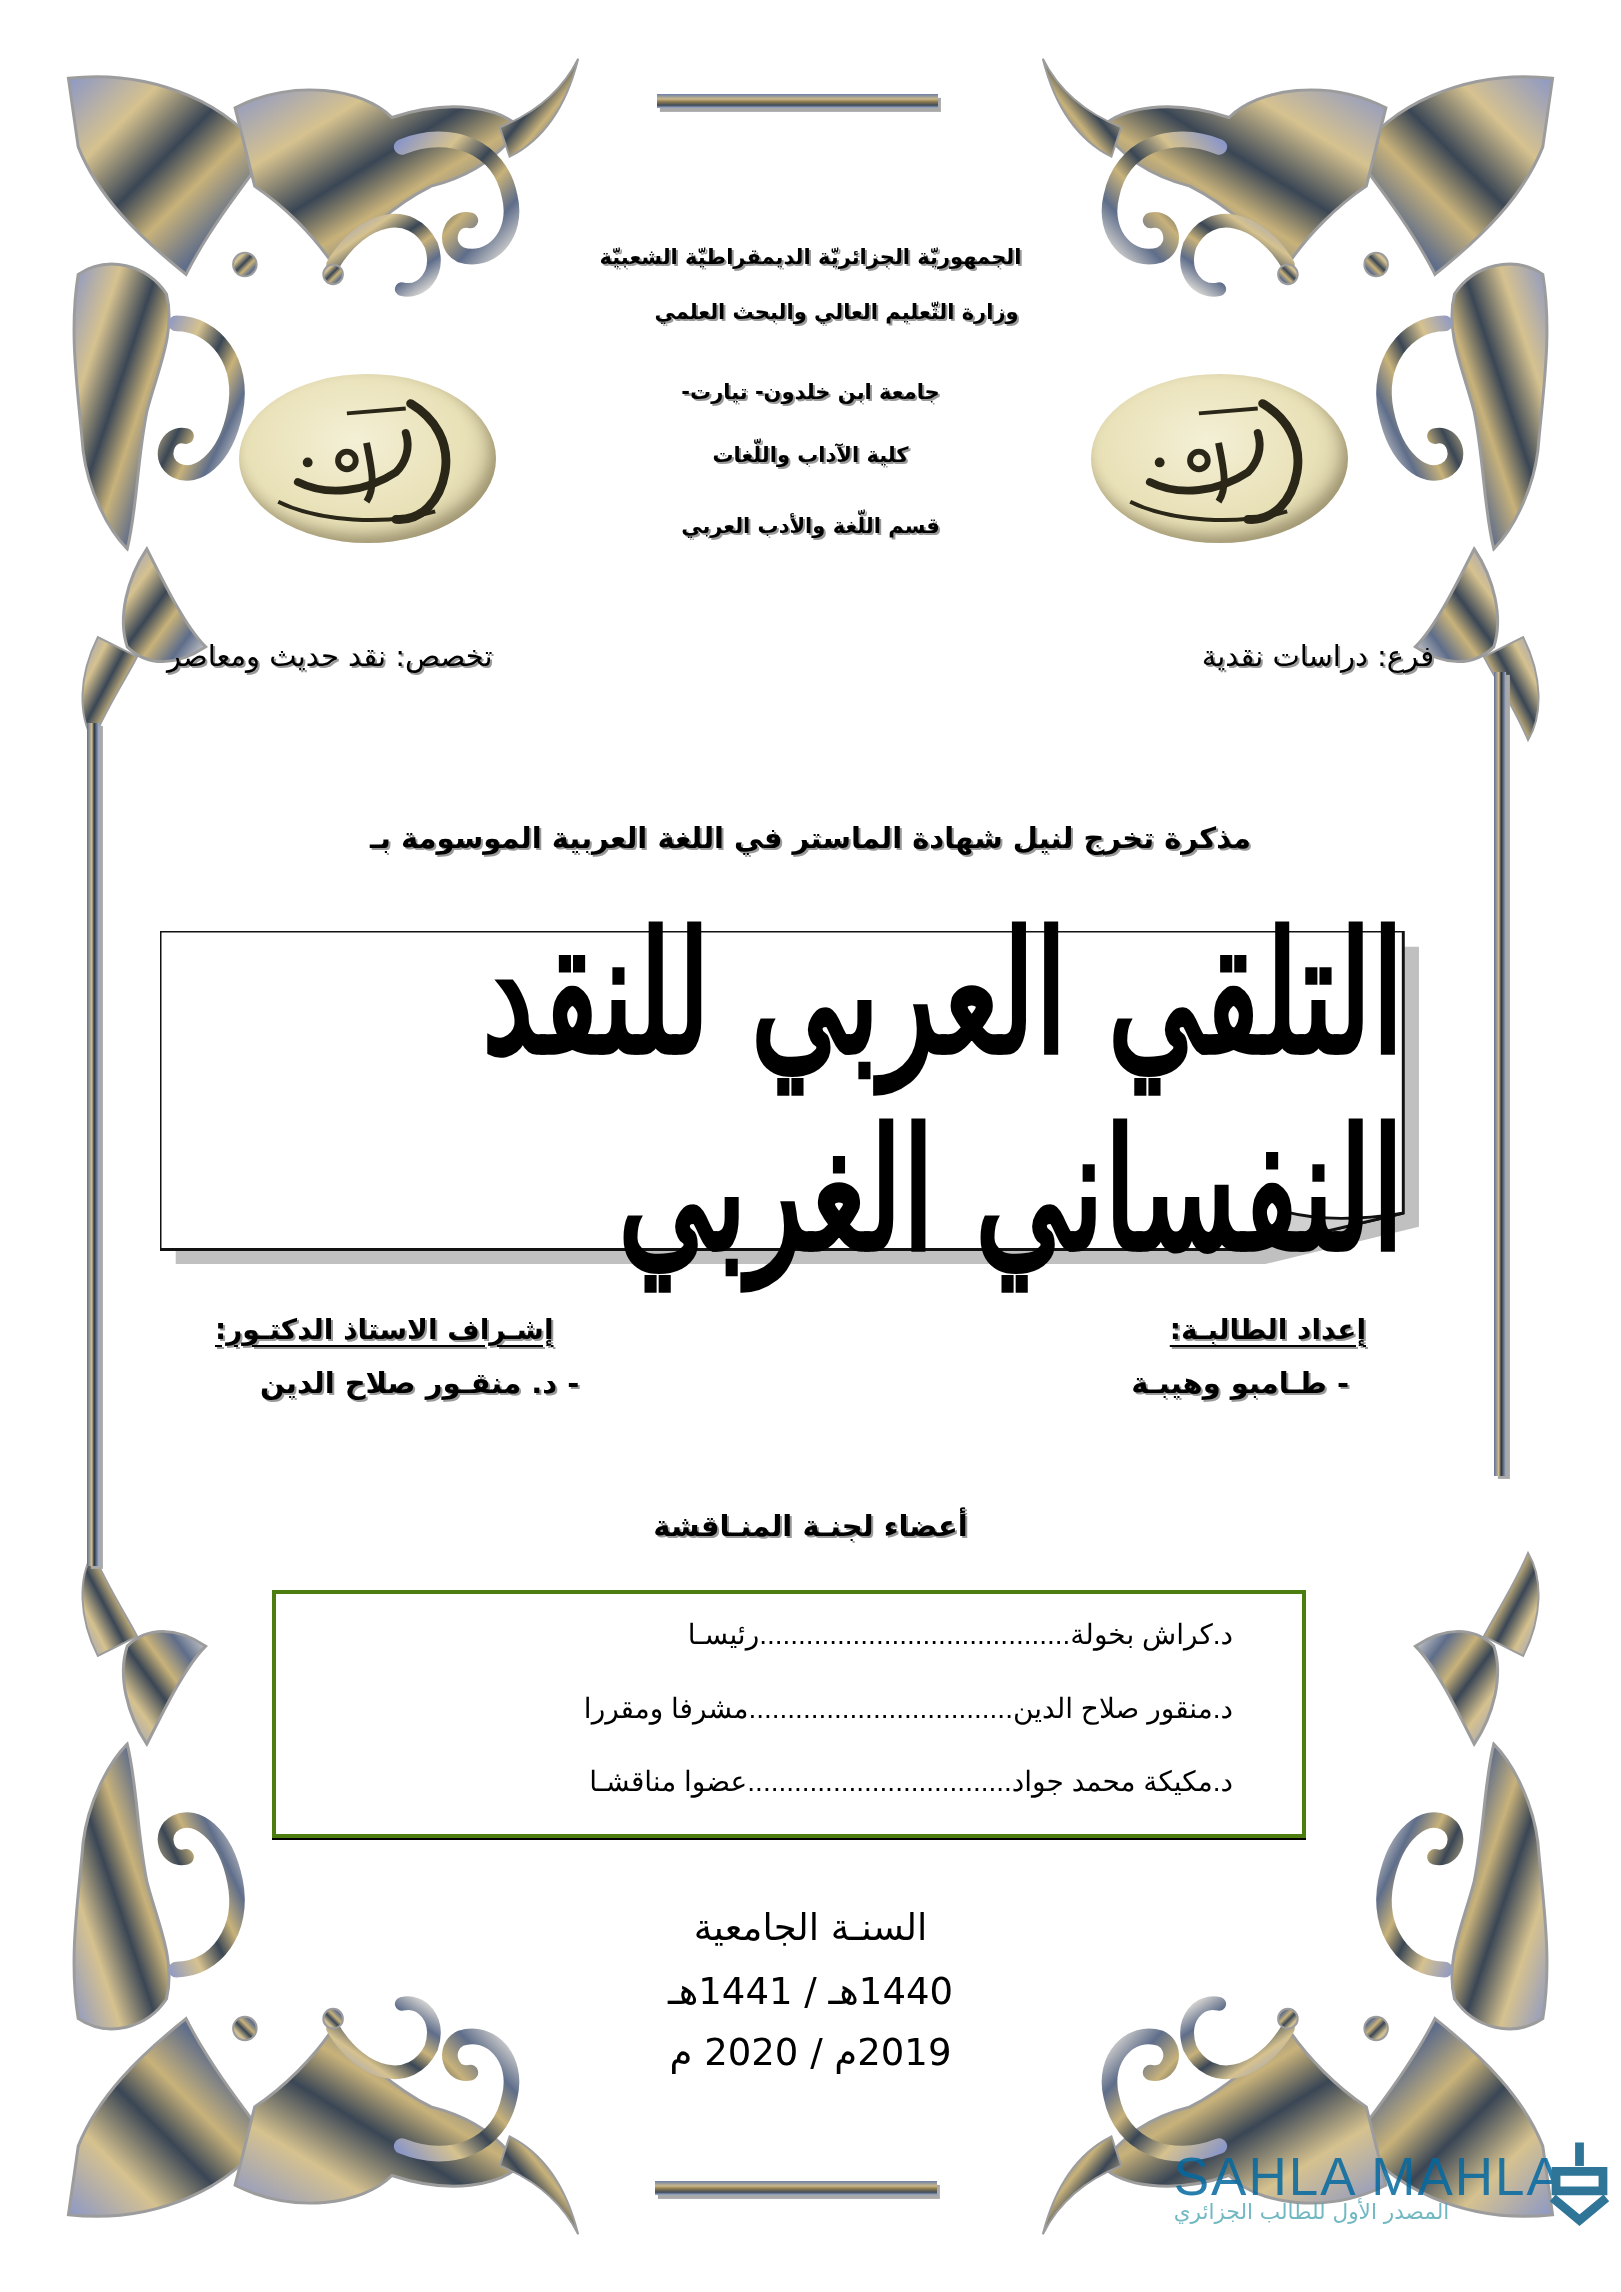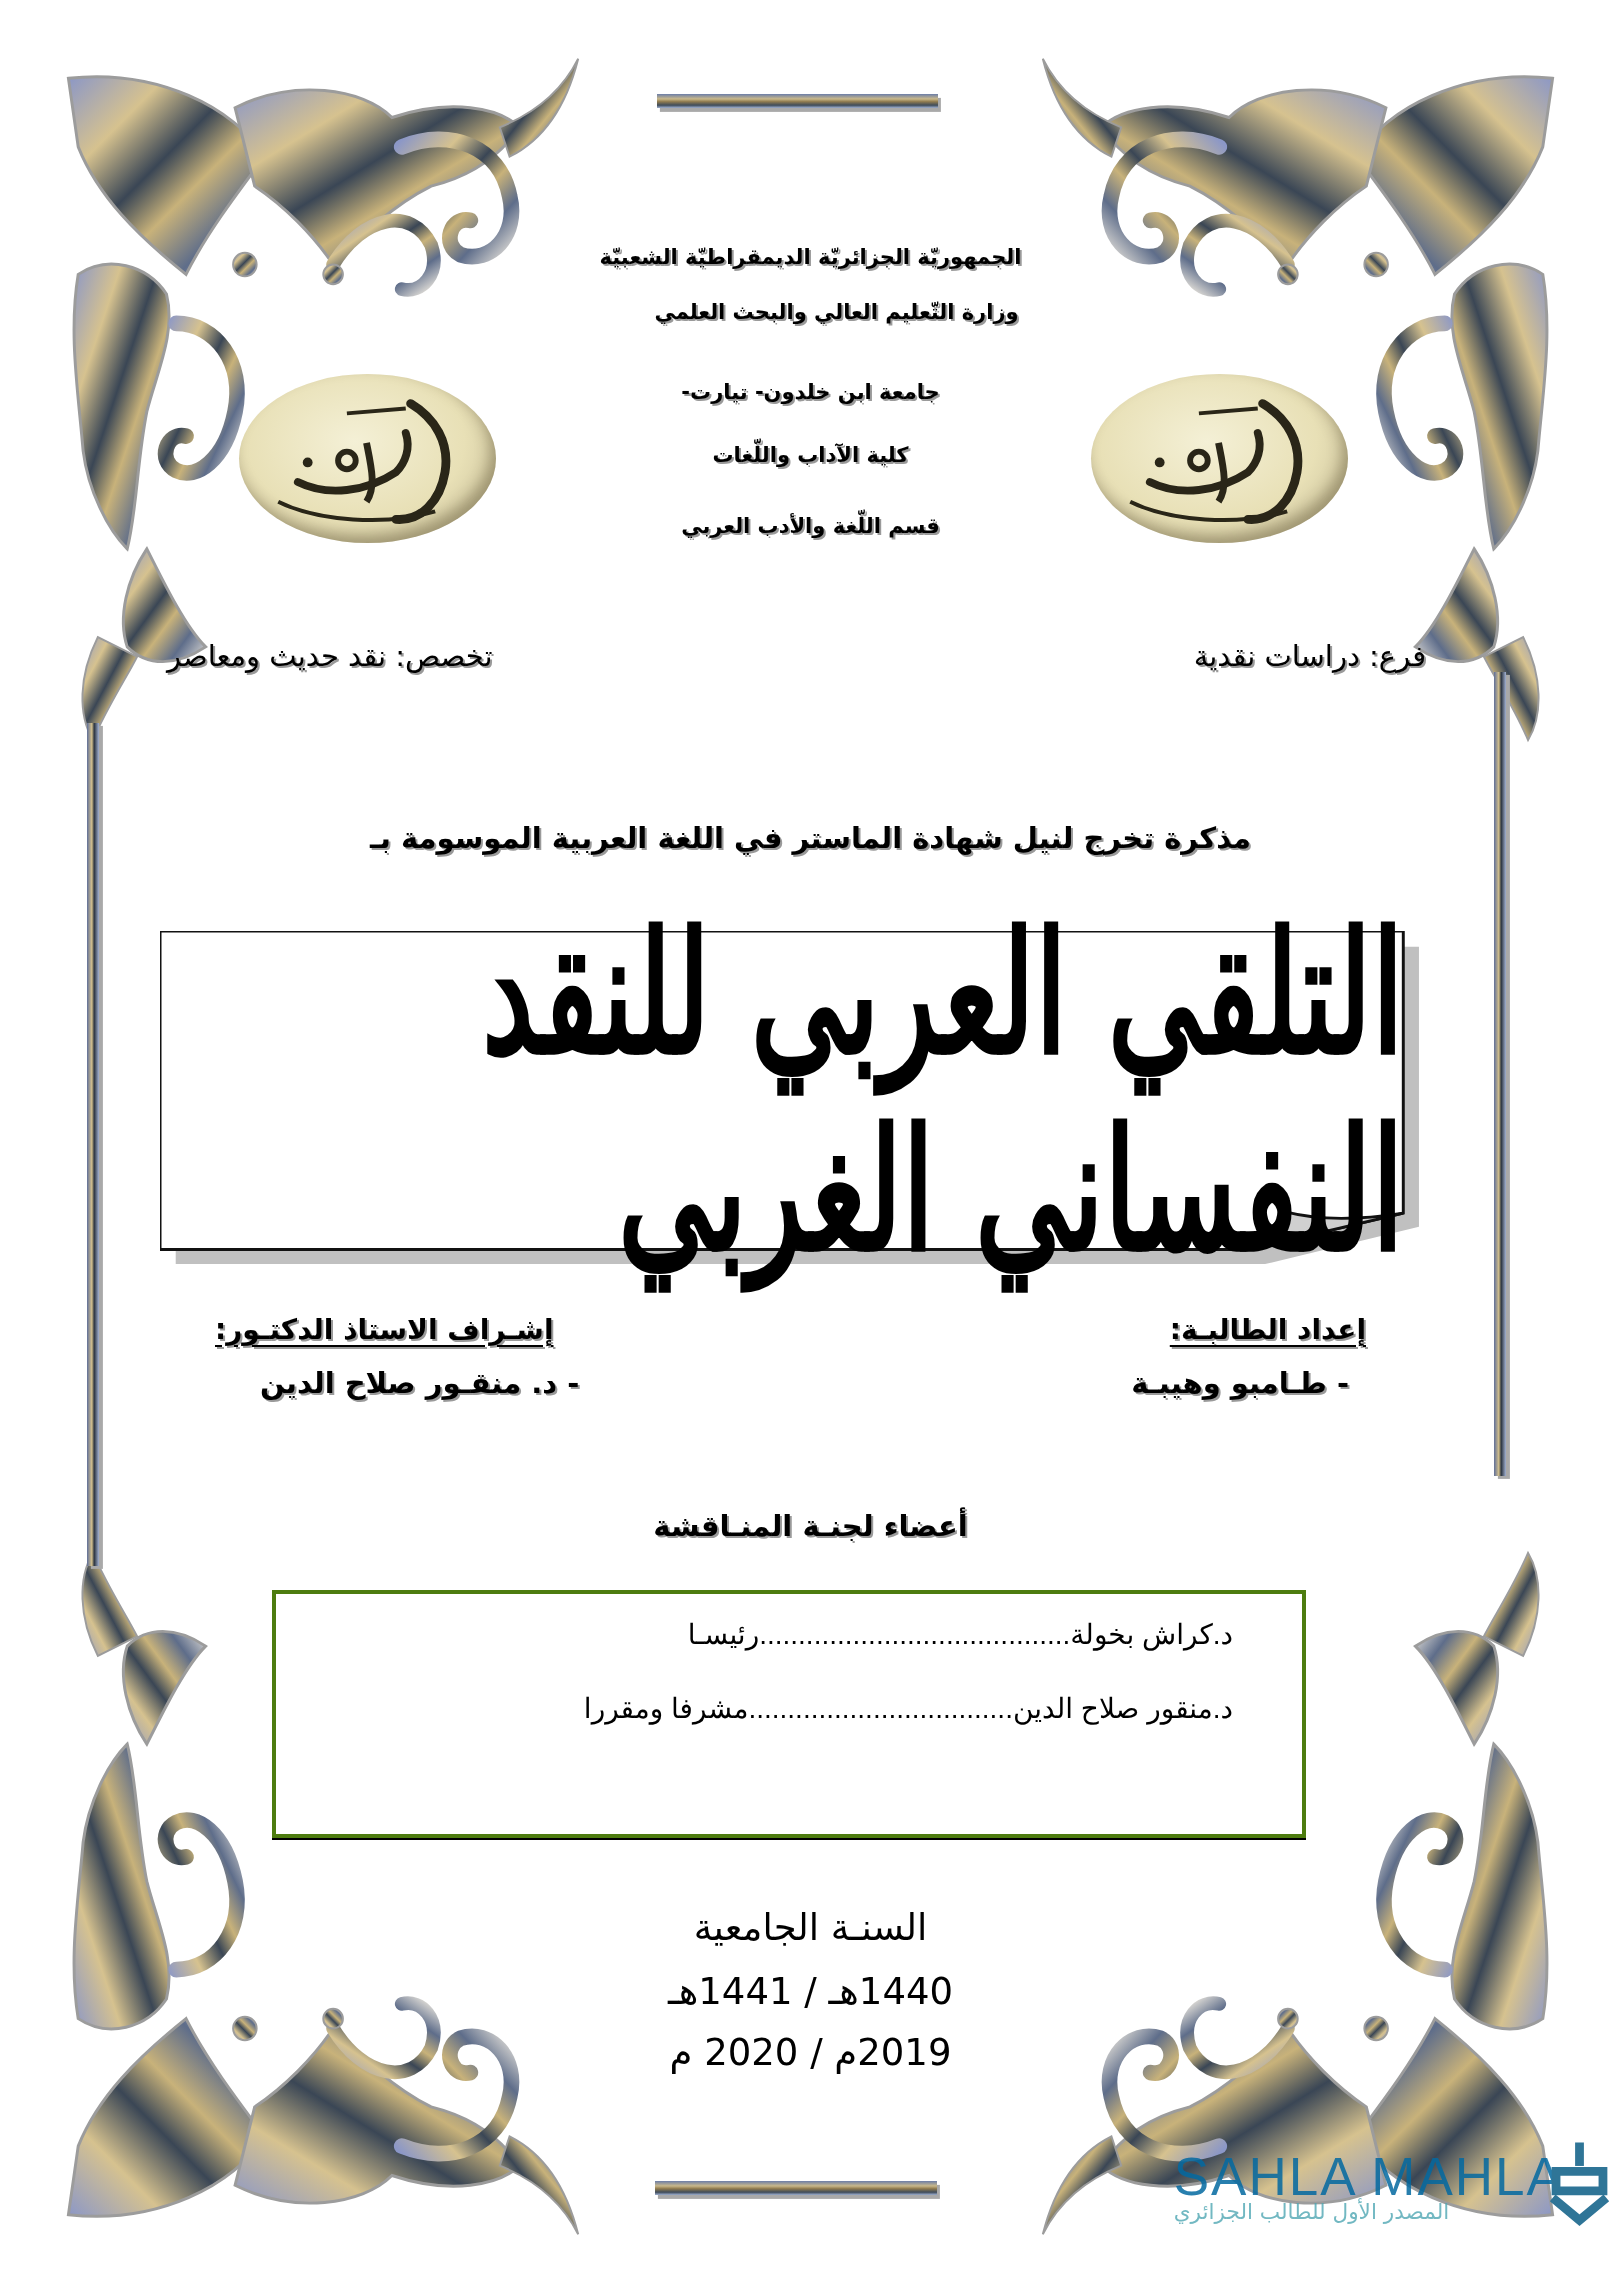--- a/index.html
+++ b/index.html
@@ -149,21 +149,21 @@
   </svg>
 
 </div>
 
 <div class="hdr-line" style="top:245px;">الجمهوريّة الجزائريّة الديمقراطيّة الشعبيّة</div>
 <div class="hdr-line" style="top:300px;padding-left:26px;">وزارة التّعليم العالي والبحث العلمي</div>
 <div class="hdr-line" style="top:380px;">جامعة ابن خلدون- تيارت-</div>
 <div class="hdr-line" style="top:443px;">كلية الآداب واللّغات</div>
 <div class="hdr-line" style="top:514px;">قسم اللّغة والأدب العربي</div>
 
-<div class="branch" style="right:195px; top:639px;">فرع:  دراسات نقدية</div>
+<div class="branch" style="right:187px; top:639px;">فرع:  دراسات نقدية</div>
 <div class="branch" style="left:167px; top:639px;">تخصص: نقد حديث ومعاصر</div>
 
 <div class="subtitle">مذكرة تخرج لنيل شهادة الماستر في اللغة العربية الموسومة بـ</div>
 
 <div class="title-wrap">
   <svg width="1259" height="338" viewBox="0 0 1285 345">
 
     <polygon points="16,16 1285,16 1285,302 1128,340 16,340" fill="#c0c0c0"></polygon>
 
     <polygon points="0,0 1269,0 1269,288 1112,325 0,325" fill="#ffffff" stroke="#111" stroke-width="3"></polygon>
@@ -179,20 +179,23 @@
 <div class="label-u" style="left:215px; top:1313px;">إشـراف الاستاذ الدكتـور:</div>
 <div class="name" style="left:260px; top:1366px;">- د. منقـور صلاح الدين</div>
 
 <div class="committee-title">أعضاء لجنـة المنـاقشة</div>
 <div class="committee-box">
   <div class="committee-row" style="top:23.5px;">
     <span>د.كراش بخولة</span><span class="dots">........................................</span><span>رئيسـا</span>
   </div>
   <div class="committee-row" style="top:98px;">
     <span>د.منقور صلاح الدين</span><span class="dots">..................................</span><span>مشرفا ومقررا</span>
+  </div>
+  <div class="committee-row" style="top:171px;">
+    <span>د.مكيكة محمد جواد</span><span class="dots">..................................</span><span>عضوا مناقشـا</span>
   </div>
 </div>
 
 <div class="year" style="top:1906px; font-size:37px;">السنـة الجامعية</div>
 <div class="year" style="top:1970px; font-size:37px;">1440هـ / 1441هـ</div>
 <div class="year" style="top:2031px; font-size:37px;">2019م / 2020 م</div>
 
 <div class="watermark">
   <div class="wm-text">SAHLA MAHLA</div>
   <div class="wm-sub">المصدر الأول للطالب الجزائري</div>

